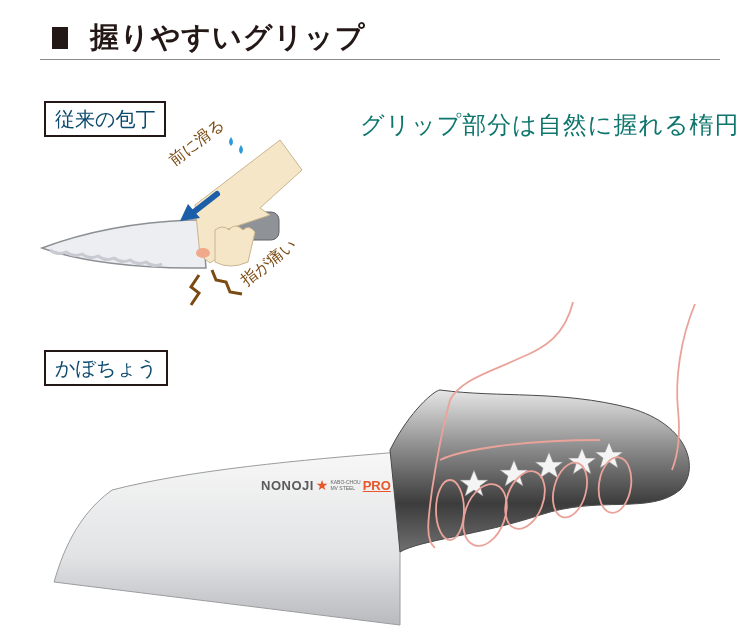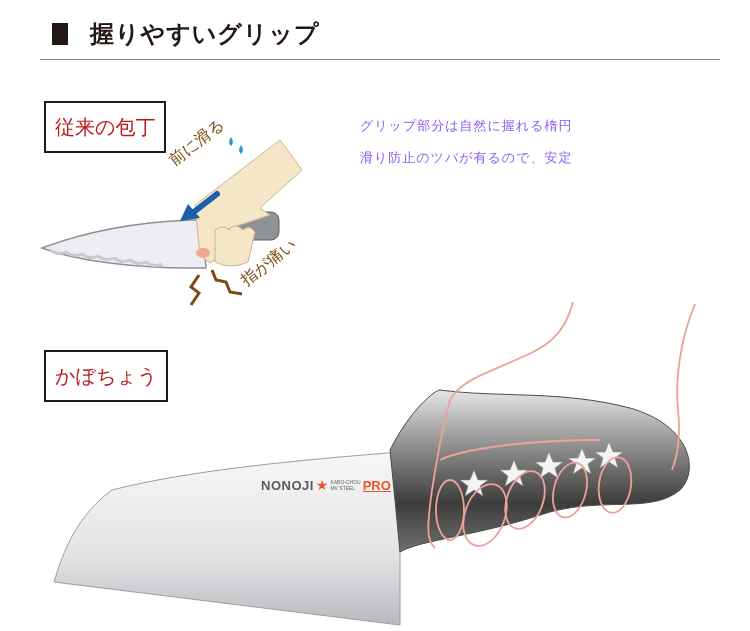--- a/index.html
+++ b/index.html
@@ -1,29 +1,29 @@
 <!DOCTYPE html>
 <html><head>
 <meta charset="utf-8">
 <style>
   html, body { margin:0; padding:0; background:#ffffff; }
   body { width:750px; height:631px; position:relative; overflow:hidden;
          font-family:"DejaVu Sans", sans-serif; color:#231815; }
   .heading { position:absolute; left:52px; top:18px; display:flex; align-items:center; }
   .heading .square { width:16px; height:22px; background:#231815; margin-right:22px; }
-  .heading .title { font-size:24px; font-weight:bold; letter-spacing:1px; color:#231815;text-align:right; }
+  .heading .title { font-size:29px; font-weight:bold; letter-spacing:1px; color:#231815;text-align:right; }
   .rule { position:absolute; left:40px; top:59px; width:680px; height:1px; background:#8a8a8a; }
 
   .label-box { position:absolute; border:2px solid #231815; background:#fff;
-               font-size:20px; padding:11px 9px; line-height:26px; color:#b91c1c; }
+               font-size:20px; padding:3px 9px; line-height:26px; color:#0c4a6e; }
   .label-old { left:44px; top:101px; }
   .label-kabo { left:44px; top:350px; }
 
   .desc { position:absolute; left:360px; top:110px; width:370px;
-          font-size:13px; line-height:31.5px; color:#8b5cf6; letter-spacing:1px; }
+          font-size:24px; line-height:31.5px; color:#0f766e; letter-spacing:1px; }
   .desc div { white-space:nowrap; }
 
   .ill-old { position:absolute; left:30px; top:90px; width:300px; height:230px; }
   .ill-new { position:absolute; left:40px; top:290px; width:700px; height:340px; }
 
   .ann { position:absolute; font-size:16px; color:#7a4a12; white-space:nowrap; }
   .ann-slide { left:178px; top:150px; transform:rotate(-38deg); transform-origin:left bottom; }
   .ann-pain { left:250px; top:270px; transform:rotate(-38deg); transform-origin:left bottom; }
 
   .brand { position:absolute; left:261px; top:477px; display:flex; align-items:center; }
@@ -62,21 +62,20 @@
   <path d="M182,180 l4,10 l10,2 l4,10 l12,2" fill="none" stroke="#7a4a12" stroke-width="3"></path>
 </svg>
 
 <span class="ann ann-slide">前に滑る</span>
 <span class="ann ann-pain">指が痛い</span>
 
 <div class="label-box label-old">従来の包丁</div>
 
 <div class="desc">
   <div>グリップ部分は自然に握れる楕円</div>
-  <div>滑り防止のツバが有るので、安定</div>
 </div>
 
 <svg class="ill-new" viewBox="0 0 700 340">
   <defs>
     <linearGradient id="bladeG" x1="0" y1="0" x2="0" y2="1">
       <stop offset="0" stop-color="#f7f7f7"></stop>
       <stop offset="0.6" stop-color="#e2e3e5"></stop>
       <stop offset="1" stop-color="#b8babd"></stop>
     </linearGradient>
     <linearGradient id="handleG" x1="0" y1="0" x2="0" y2="1">

